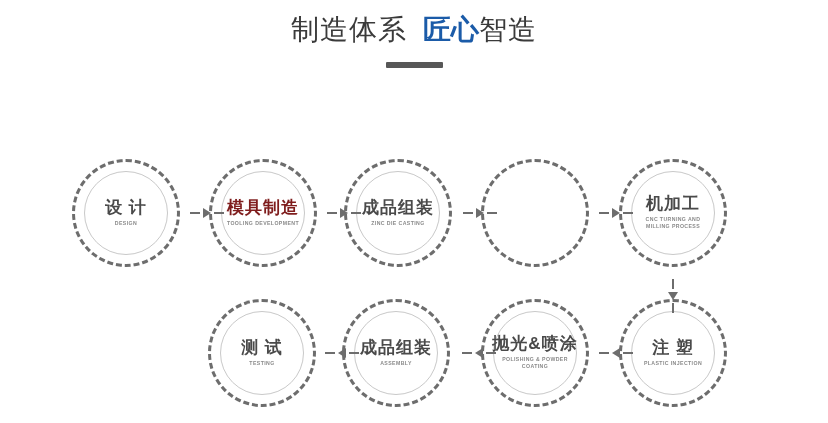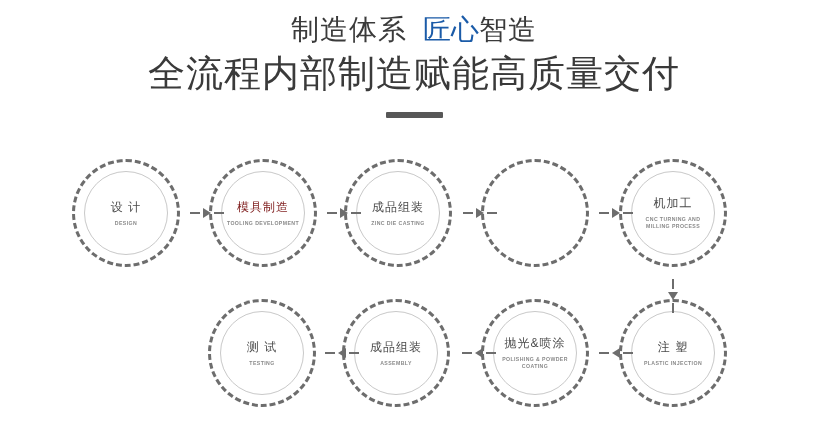--- a/index.html
+++ b/index.html
@@ -33,21 +33,21 @@
     white-space: nowrap;
   }
   .headline-1 .hl-plain {
     color: #3a3a3a;
   }
   .headline-1 .hl-gap {
     display: inline-block;
     width: 16px;
   }
   .headline-1 .hl-accent {
-    font-weight: 400;
+    font-weight: 700;
     letter-spacing: 0px;
   }
   .headline-1 .hl-tail {
     color: #3a3a3a;
     letter-spacing: 1px;
   }
   .headline-2 {
     margin-top: 2px;
     font-size: 37px;
     line-height: 48px;
@@ -99,24 +99,24 @@
     box-sizing: border-box;
     border: 1px solid #c9c9c9;
     border-radius: 50%;
     background: #ffffff;
     display: flex;
     flex-direction: column;
     align-items: center;
     justify-content: center;
   }
   .node .cn {
-    font-size: 12px;
+    font-size: 17px;
     line-height: 15px;
     color: #4a4a4a;
-    font-weight: 400;
+    font-weight: 700;
     letter-spacing: 1px;
     white-space: nowrap;
   }
   .node .en {
     margin-top: 5px;
     font-size: 5.2px;
     line-height: 7px;
     color: #8a8a8a;
     font-weight: 700;
     letter-spacing: 0.4px;
@@ -176,21 +176,20 @@
     margin: 3px 0;
   }
 </style>
 </head>
 <body>
 
 <div class="header">
   <div class="headline-1">
     <span class="hl-plain">制造体系</span><span class="hl-gap"></span><span class="hl-accent" style="color: rgb(27, 91, 168);">匠心</span><span class="hl-tail">智造</span>
   </div>
-  <div class="headline-2">全流程内部制造赋能高质量交付</div>
   <div class="rule" style="background: rgb(87, 87, 87);"></div>
 </div>
 
 <div class="flow">
 
   <div class="node" style="left: 126px; top: 213px;">
     <div class="ring" style="border-color: rgb(109, 109, 109);"></div>
     <div class="disc" style="border-color: rgb(201, 201, 201);">
       <div class="cn" style="color: rgb(74, 74, 74);">设 计</div>
       <div class="en" style="color: rgb(138, 138, 138);">DESIGN</div>

